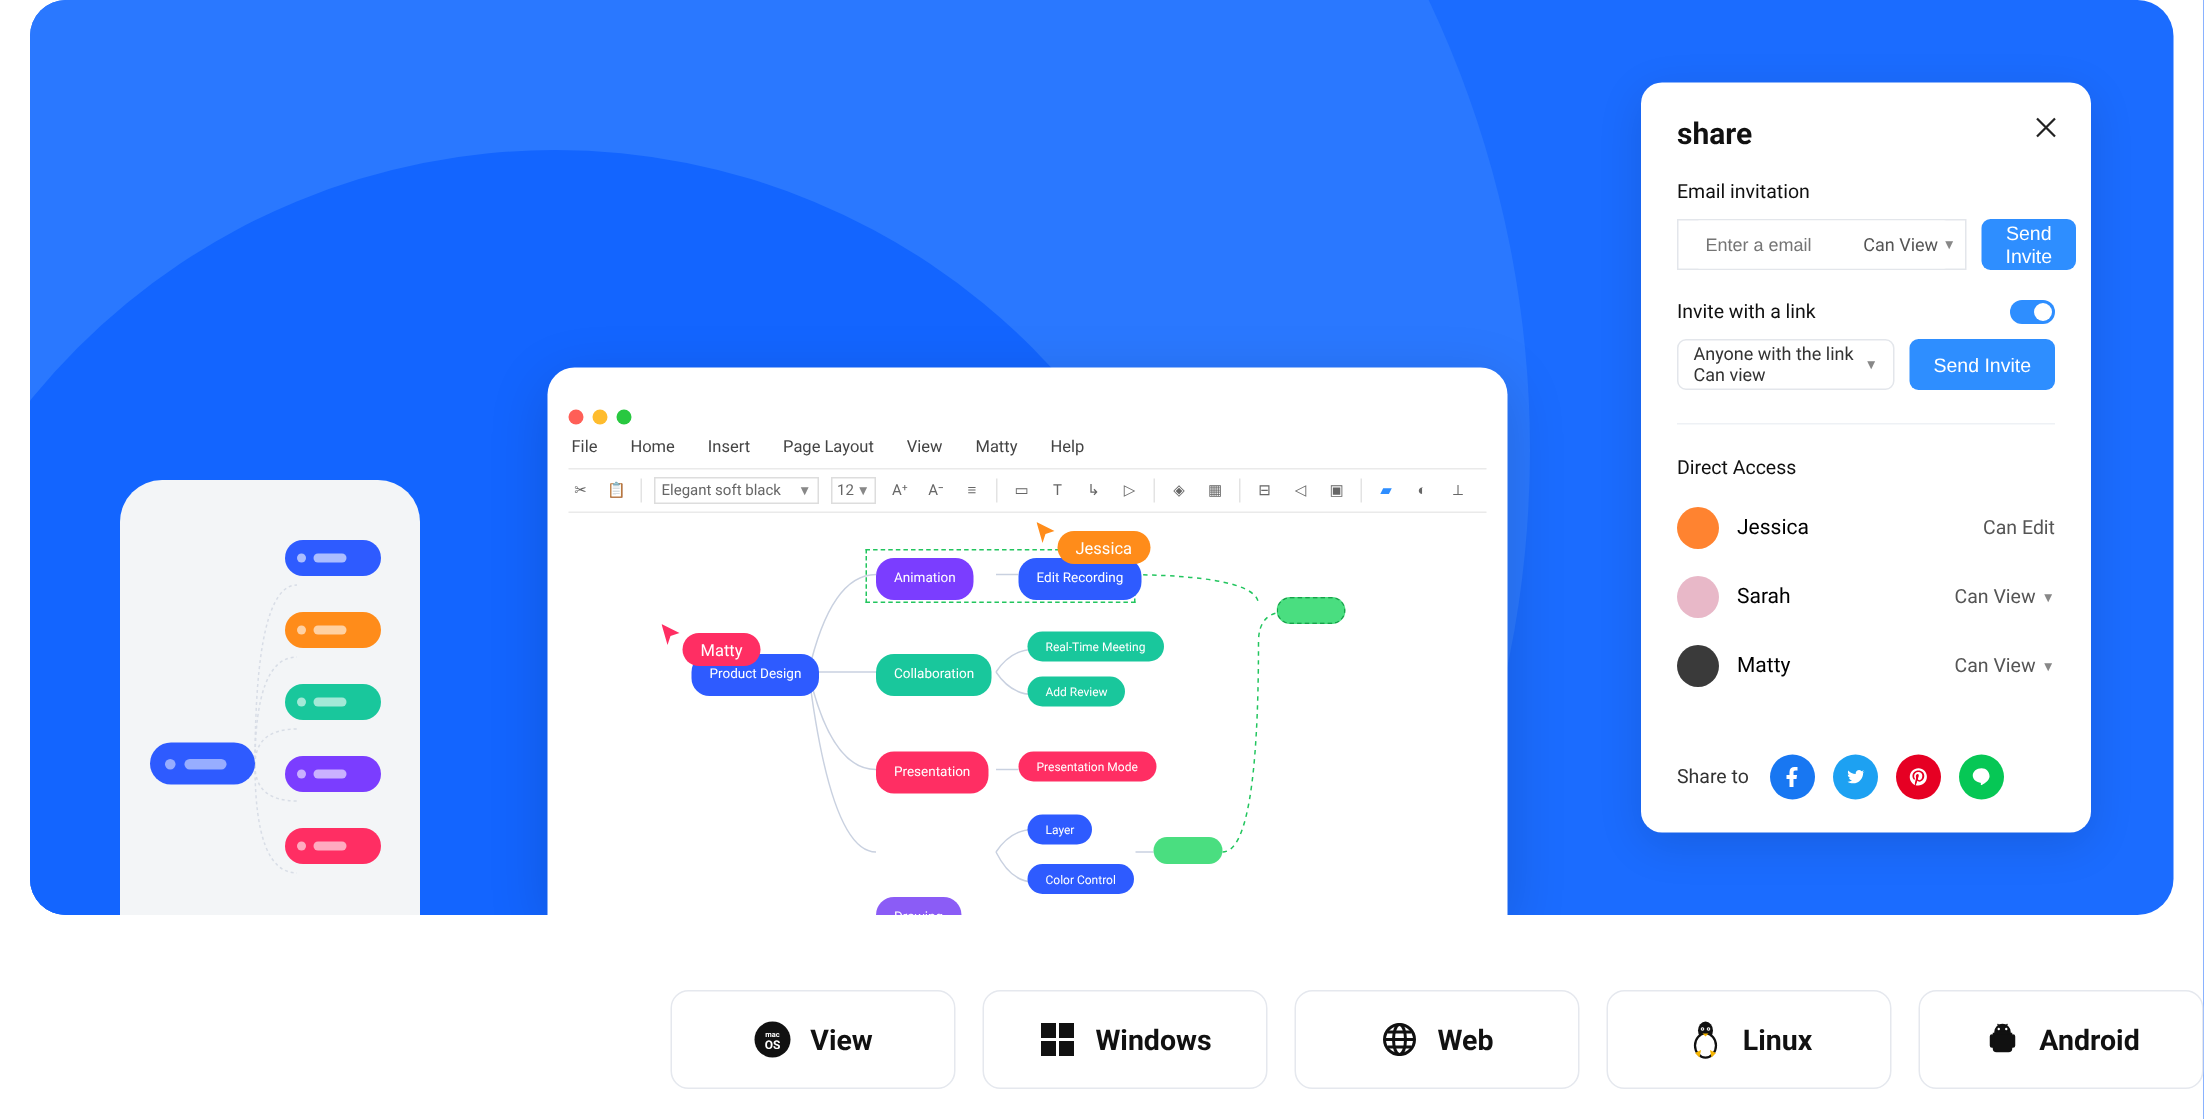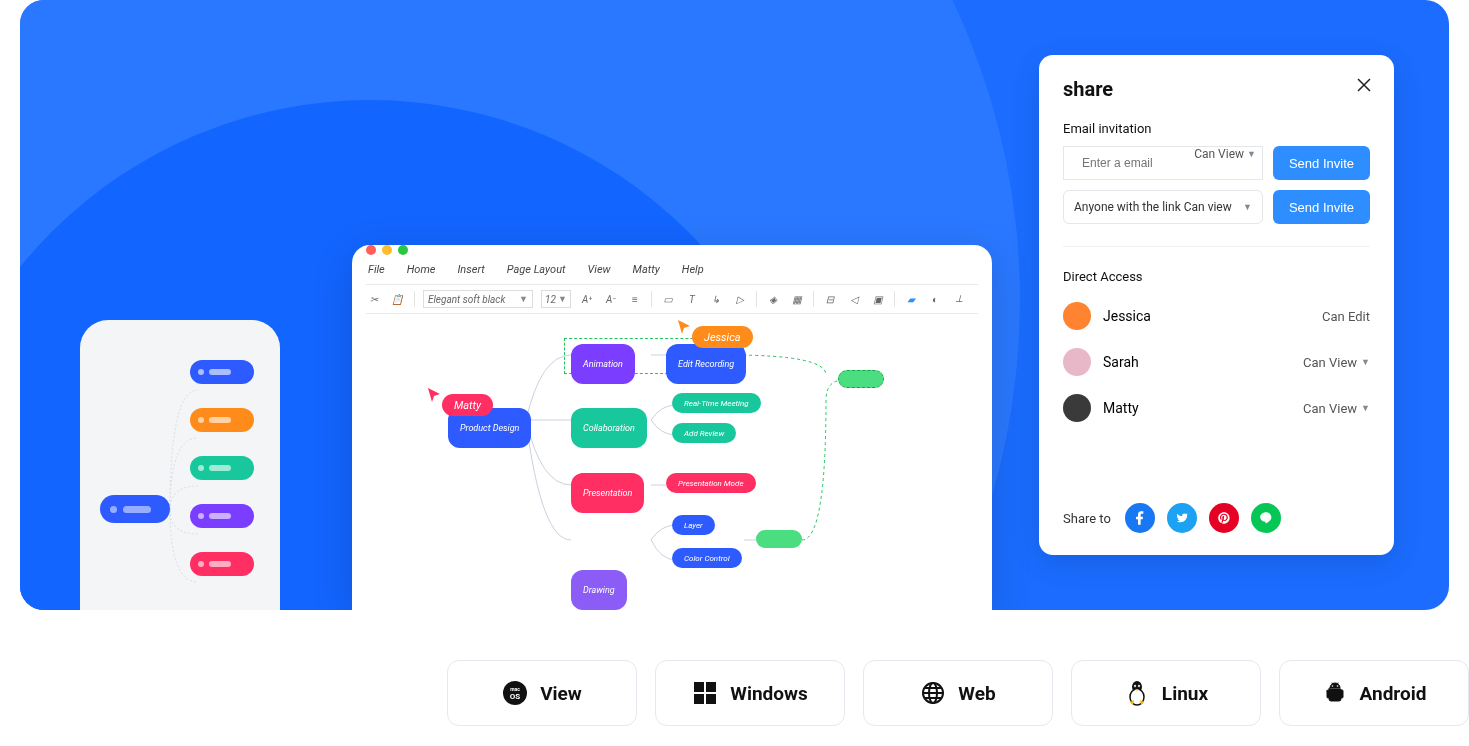--- a/index.html
+++ b/index.html
@@ -44,55 +44,54 @@
 .phone .root-pill { position:absolute; left:20px; top:175px; width:70px; height:28px; background:#2e5bff; border-radius:14px; display:flex; align-items:center; padding-left:10px; }
 .phone .root-pill::before { content:""; width:7px;height:7px;border-radius:50%;background:rgba(255,255,255,.5);margin-right:6px;}
 .phone .root-pill::after { content:""; width:28px;height:7px;border-radius:4px;background:rgba(255,255,255,.5);}
 .phone .child { width:64px; height:24px; border-radius:12px; margin-left:90px; margin-bottom:24px; display:flex;align-items:center;padding-left:8px;}
 .phone .child::before{content:"";width:6px;height:6px;border-radius:50%;background:rgba(255,255,255,.6);margin-right:5px;}
 .phone .child::after{content:"";width:22px;height:6px;border-radius:3px;background:rgba(255,255,255,.6);}
 .phone svg.lines{position:absolute;left:88px;top:60px;pointer-events:none;}
 
 
 .laptop {
-  position:absolute; left:332px; top:245px; width:640px; height:365px;
+  position:absolute; left:345px; top:245px; width:640px; height:365px;
   background:#fff; border-radius:18px 18px 0 0; z-index:2;
   box-shadow: 0 10px 40px rgba(0,0,0,.15);
-  padding:0 14px 0;
-  font-style:italic;
+  padding:28px 14px 0;
 }
 .traffic { display:flex; gap:6px; margin-bottom:8px;}
 .traffic span{width:10px;height:10px;border-radius:50%;}
 .menubar{display:flex;gap:22px;font-size:11px;color:#444;margin-bottom:8px;padding-left:2px;}
 .toolbar{display:flex;align-items:center;gap:8px;border-top:1px solid #eaeaea;border-bottom:1px solid #eaeaea;padding:5px 0;font-size:10px;color:#666;}
 .toolbar .sep{width:1px;height:16px;background:#e3e3e3;}
 .fontsel{border:1px solid #ddd;height:18px;width:110px;font-size:10px;padding:0 4px;display:flex;align-items:center;justify-content:space-between;}
 .sizesel{border:1px solid #ddd;height:18px;width:30px;font-size:10px;padding:0 3px;display:flex;align-items:center;justify-content:space-between;}
 .ticon{display:inline-flex;width:16px;height:16px;align-items:center;justify-content:center;}
 
 .canvas{position:relative;background:#fff;height:280px;margin-top:6px;}
-.node{position:absolute;height:40px;border-radius:12px;color:#fff;font-size:9px;display:flex;align-items:center;justify-content:center;padding:0 12px;white-space:nowrap;}
+.node{position:absolute;height:28px;border-radius:12px;color:#fff;font-size:9px;display:flex;align-items:center;justify-content:center;padding:0 12px;white-space:nowrap;}
 .cursor-tag{position:absolute;height:22px;border-radius:11px;color:#fff;font-size:11px;display:flex;align-items:center;padding:0 12px;}
 .cursor-arrow{position:absolute;}
 
 .selbox{position:absolute;border:1px dashed #22c55e;}
 
 
 .share{
-  position:absolute; right:55px; top:55px; width:355px; height:500px;
+  position:absolute; right:55px; top:55px; width:300px; height:500px;
   background:#fff;border-radius:14px;z-index:3;padding:22px 24px;
   box-shadow:0 8px 30px rgba(0,0,0,.12);
   display:flex;flex-direction:column;
 }
 .share h3{font-size:20px;font-weight:700;color:#111;}
 .share .close{position:absolute;right:22px;top:22px;}
 .share label.s{font-size:13px;color:#111;margin-top:20px;display:block;}
 .share .row{display:flex;gap:10px;margin-top:10px;}
 .share input[type=text]{flex:1;height:34px;border:1px solid #e3e6eb;border-radius:6px;padding:0 10px;font-size:12px;}
-.share .embed-wrap{position:relative;flex:1;border:1px solid #e3e6eb;border-radius:0;display:flex;padding:0 8px;}
+.share .embed-wrap{position:relative;flex:1;border:1px solid #e3e6eb;border-radius:0;display:flex;align-items:center;padding:0 8px;}
 .share .embed-wrap .perm{position:absolute;right:6px;font-size:12px;color:#555;display:flex;align-items:center;gap:3px;}
 .share .btn{height:34px;padding:0 16px;background:#2e8eff;color:#fff;border:none;border-radius:6px;font-size:13px;cursor:pointer;}
 .share .linksel{flex:1;height:34px;border:1px solid #e3e6eb;border-radius:6px;font-size:12px;color:#333;padding:0 10px;display:flex;align-items:center;justify-content:space-between;}
 .share .toggle{width:30px;height:16px;background:#2e8eff;border-radius:8px;position:relative;}
 .share .toggle::after{content:"";position:absolute;width:12px;height:12px;border-radius:50%;background:#fff;right:2px;top:2px;}
 .share .divider{height:1px;background:#eef1f5;margin:22px 0;}
 .share .person{display:flex;align-items:center;justify-content:space-between;margin-top:18px;font-size:14px;}
 .share .person .l{display:flex;align-items:center;gap:12px;}
 .share .avatar{width:28px;height:28px;border-radius:50%;}
 .share .person .r{font-size:13px;color:#555;display:flex;align-items:center;gap:4px;}
@@ -236,20 +235,24 @@
       <div class="embed-wrap">
         <input type="text" style="border: none; height: 100%;" placeholder="Enter a email">
         <span class="perm">
             <span>Can View</span>
             <span class="chev">▼</span>
           </span>
       </div>
       <button class="btn">Send Invite</button>
     </div>
 
+    <label class="s" style="display:flex;justify-content:space-between;align-items:center;">
+      <span>Invite with a link</span>
+      <span class="toggle"></span>
+    </label>
     <div class="row">
       <div class="linksel">
         <span>Anyone with the link Can view</span>
           <span class="chev">▼</span>
       </div>
       <button class="btn">Send Invite</button>
     </div>
 
     <div class="divider"></div>
     <label class="s" style="margin-top:0">Direct Access</label>

